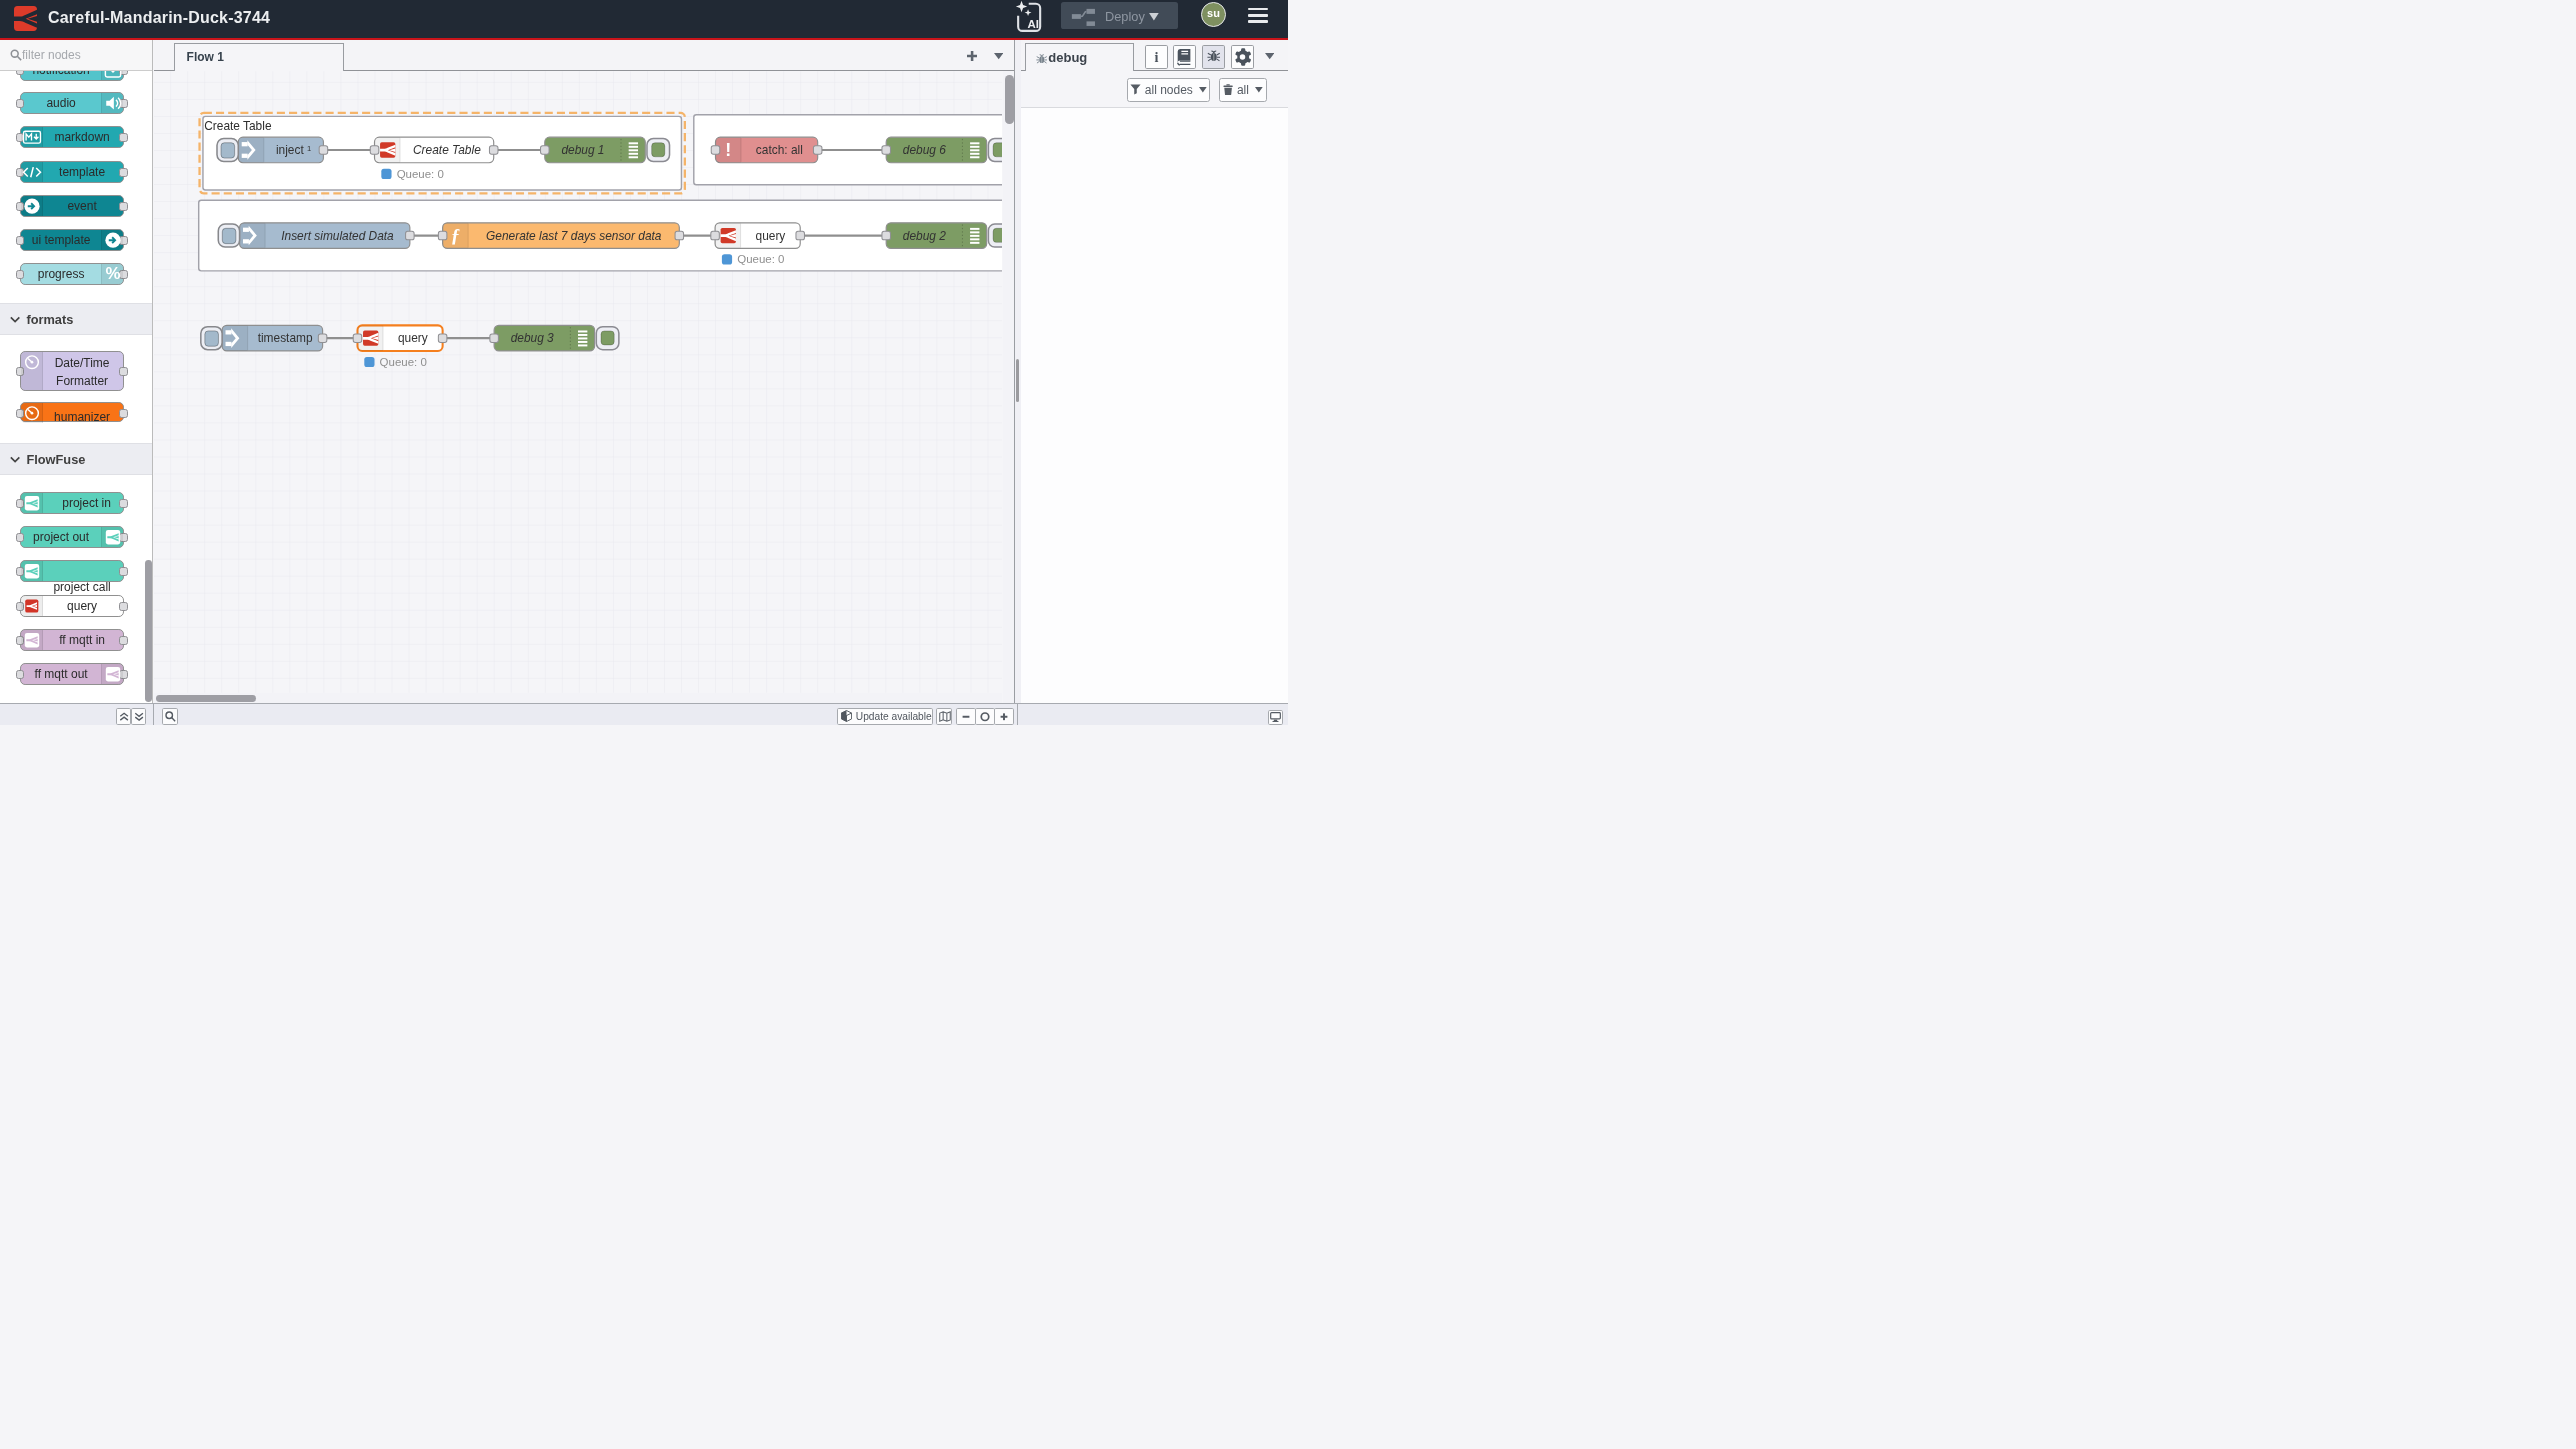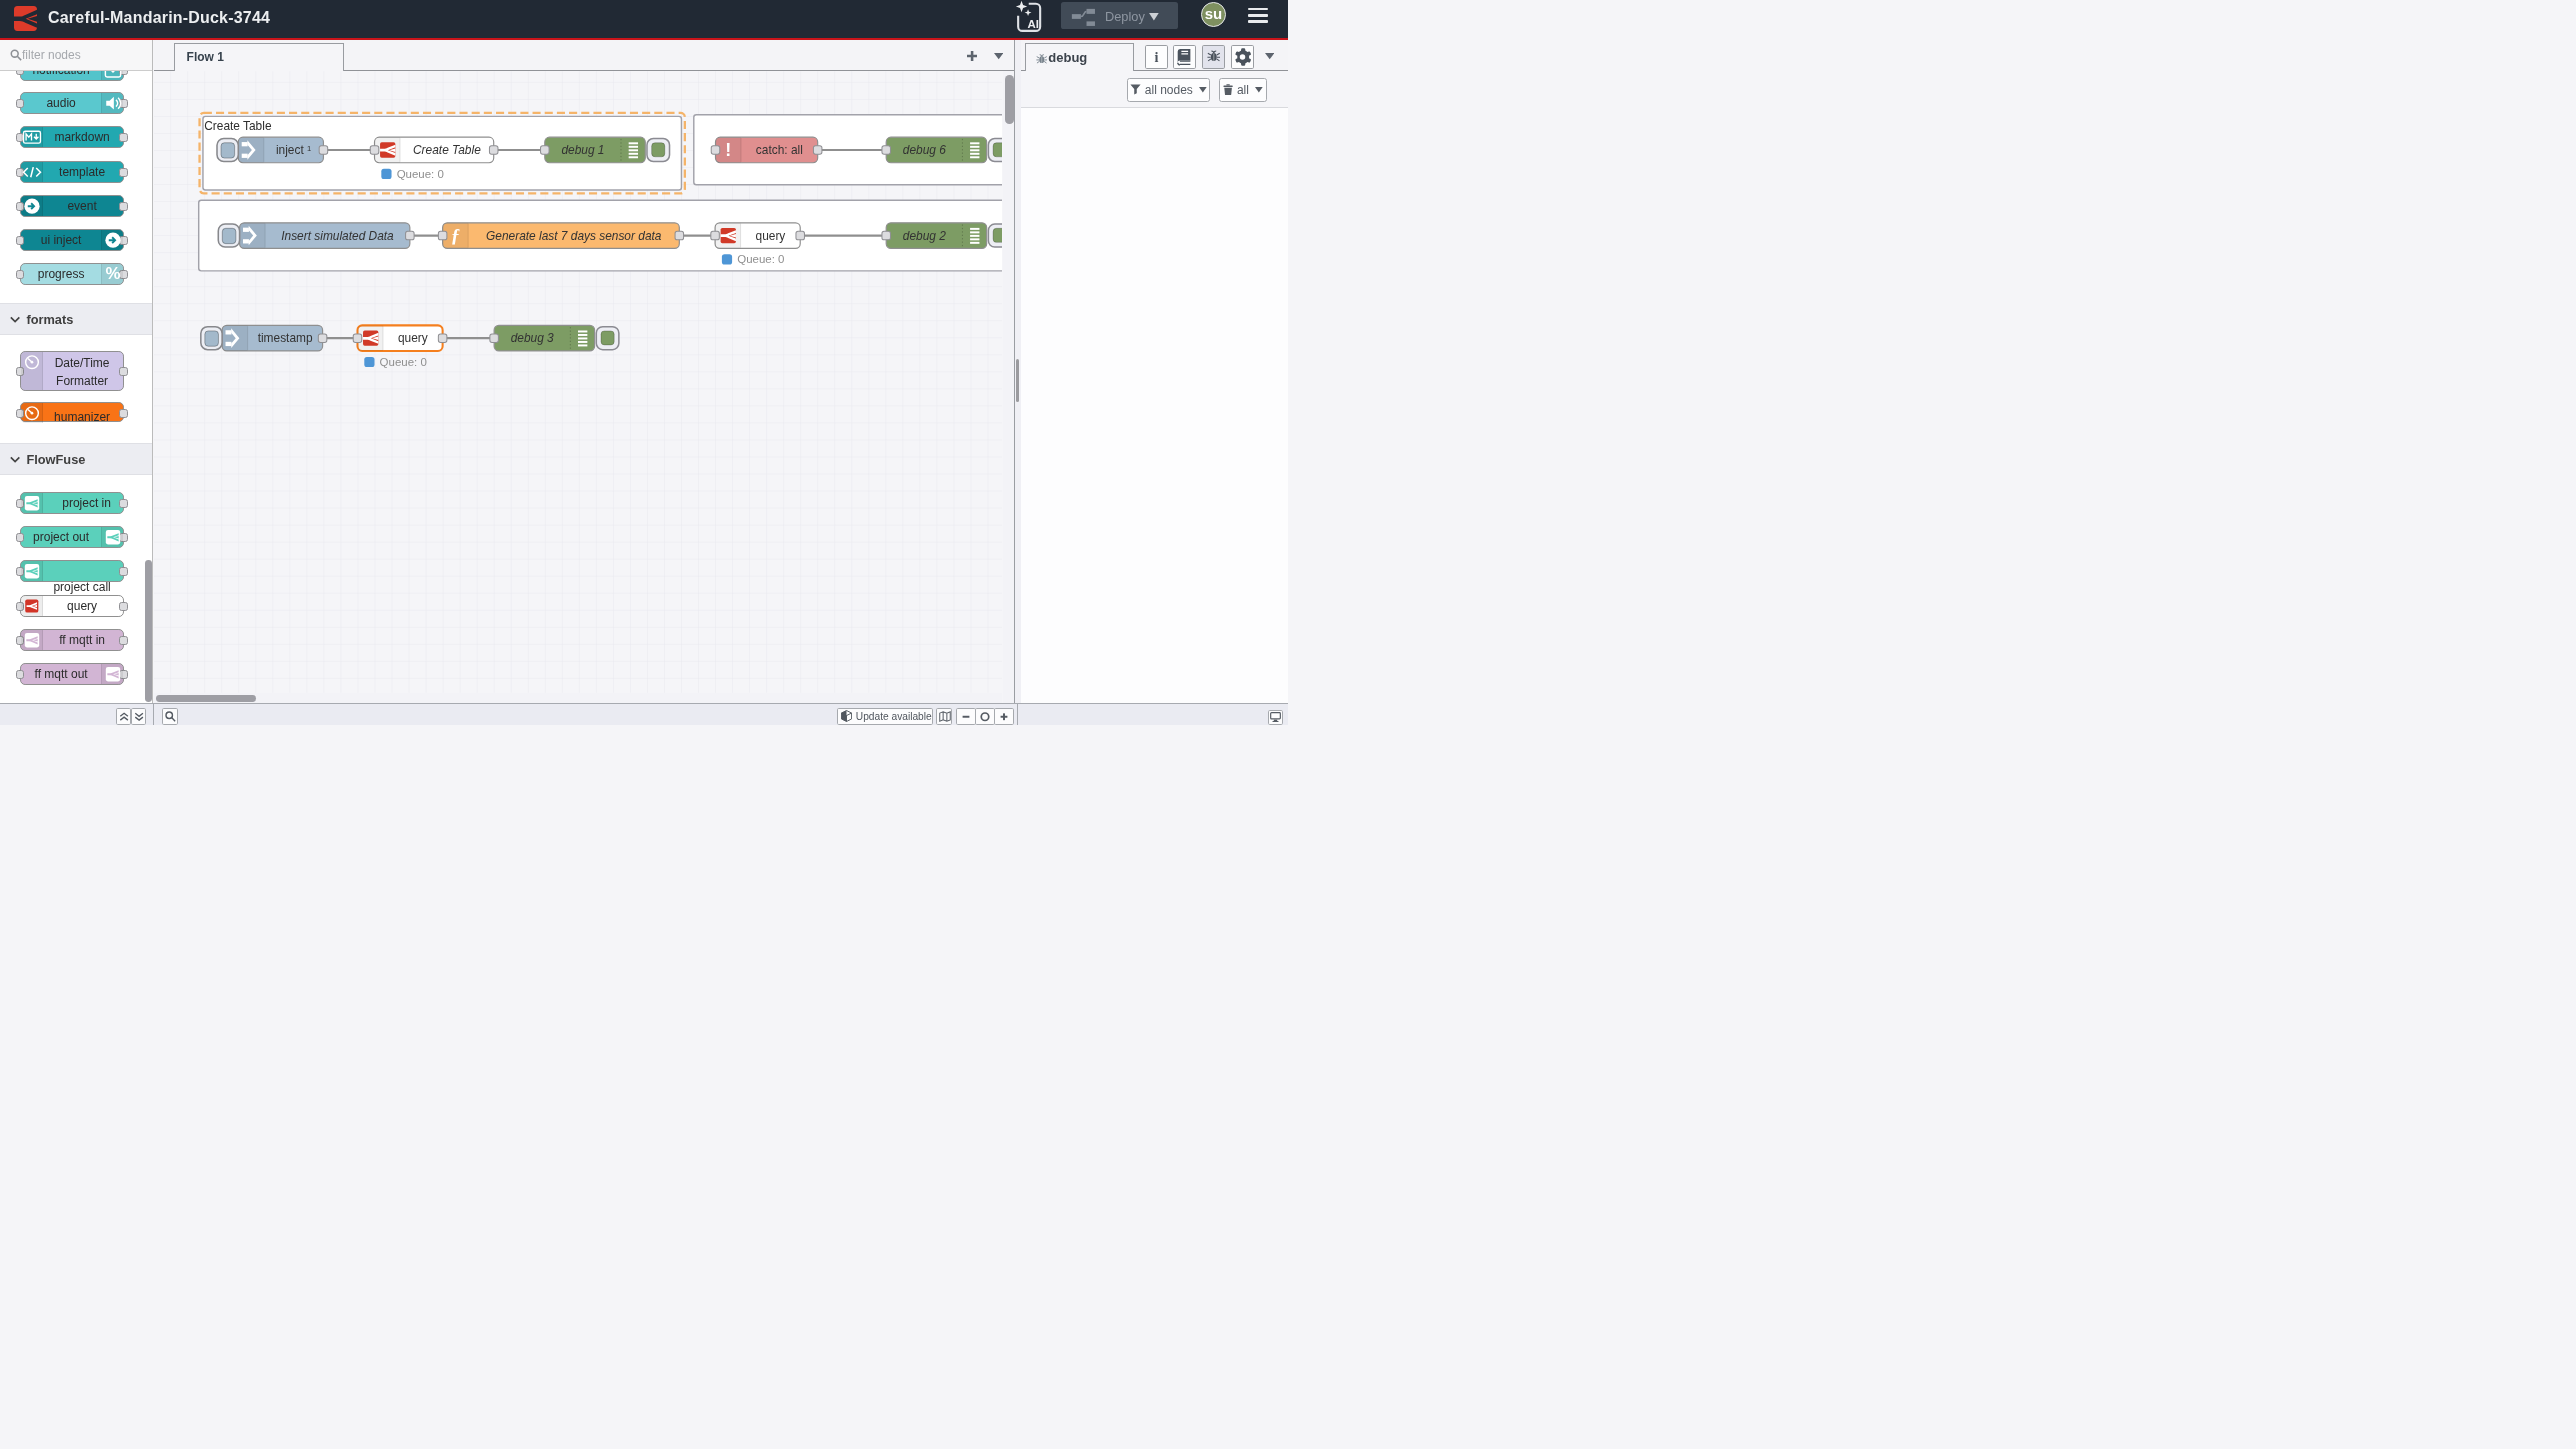--- a/index.html
+++ b/index.html
@@ -46,21 +46,21 @@
 <svg class="abs" style="left:1071px;top:8px" width="25" height="19" viewBox="0 0 29 22">
 <rect x="1" y="7.1" width="10.5" height="5.5" fill="#828b96"></rect>
 <rect x="18" y="1" width="9.8" height="5.8" fill="#828b96"></rect>
 <rect x="18" y="15.5" width="9.8" height="5.3" fill="#828b96"></rect>
 <path d="M11.5,9.9 C15.5,9.9 14.5,4 18,3.9" fill="none" stroke="#828b96" stroke-width="1.9"></path>
   </svg>
 <div class="abs" style="left:1105px;top:9px;color:#8e96a1;font-size:12.8px;">Deploy</div>
 <svg class="abs" style="left:1149px;top:13.2px" width="9.8" height="8" viewBox="0 0 11.5 9.5">
     <path d="M0,0 h11.5 l-5.75,9 Z" fill="#ccd0d5"></path>
   </svg>
-<div class="abs" style="left:1201px;top:2.1px;width:25px;height:25px;border-radius:50%;background:#7e9060;border:1.4px solid #e4e6e8;color:#fff;font-size:15px;font-weight:700;text-align:center;line-height:21px;">su</div>
+<div class="abs" style="left:1201px;top:2.1px;width:25px;height:25px;border-radius:50%;background:#7e9060;border:1.4px solid #e4e6e8;color:#fff;font-size:11px;font-weight:700;text-align:center;line-height:21px;">su</div>
 <div class="abs" style="left:1248px;top:7.7px;width:19.6px;height:2.7px;background:#e9ebed;border-radius:0.9px"></div>
 <div class="abs" style="left:1248px;top:14px;width:19.6px;height:2.7px;background:#e9ebed;border-radius:0.9px"></div>
 <div class="abs" style="left:1248px;top:20.4px;width:19.6px;height:2.7px;background:#e9ebed;border-radius:0.9px"></div>
 <div id="palette" class="abs">
     <div id="psearch" class="abs"><span style="margin-left:22px">filter nodes</span></div>
     <svg width="12" height="12" viewBox="0 0 14 14" style="position:absolute;left:10.2px;top:9.4px;z-index:6">
       <circle cx="5.5" cy="5.5" r="4" fill="none" stroke="#8d9095" stroke-width="1.8"></circle>
       <line x1="8.5" y1="8.5" x2="13" y2="13" stroke="#8d9095" stroke-width="1.8"></line>
     </svg>
     <div class="pnode" style="top:19px;height:22px;background:#53c4cb;line-height:20.4px;padding-top:0">
@@ -108,21 +108,21 @@
         </svg></div>
       <div style="position:relative;padding-left:21px">event</div>
     </div>
     <div class="pnode" style="top:189px;height:22px;background:#0e8692;line-height:20.4px;padding-top:0">
       <div class="pport" style="left:-5.1px;top:6px"></div>
       <div class="pport" style="right:-5.1px;top:6px"></div>
       <div class="psec" style="right:0;height:20.4px;border-radius:0 4.3px 4.3px 0;border-left:0.9px solid rgba(0,0,0,0.08)"><svg width="22" height="20.4" viewBox="0 0 26 24" style="">
           <circle cx="13" cy="12" r="9" fill="#fff"></circle>
           <path d="M8,12 h7 m-3,-3.5 l3.5,3.5 -3.5,3.5" fill="none" stroke="#0e8692" stroke-width="2.2"></path>
         </svg></div>
-      <div style="position:relative;padding-right:21px">ui inject</div>
+      <div style="position:relative;padding-right:21px">ui template</div>
     </div>
     <div class="pnode" style="top:223px;height:22px;background:#a4dce2;line-height:20.4px;padding-top:0">
       <div class="pport" style="left:-5.1px;top:6px"></div>
       <div class="pport" style="right:-5.1px;top:6px"></div>
       <div class="psec" style="right:0;height:20.4px;border-radius:0 4.3px 4.3px 0;border-left:0.9px solid rgba(0,0,0,0.08)"><svg width="22" height="20.4" viewBox="0 0 26 24" style="font-size:14px">
           <text x="13" y="18" text-anchor="middle" font-size="20" font-weight="700" fill="#fff" font-family="Liberation Sans,sans-serif">%</text>
         </svg></div>
       <div style="position:relative;padding-right:21px">progress</div>
     </div>
     <div class="cat" style="top:263px"><svg width="10.2" height="6.8" viewBox="0 0 12 8" style="margin:0 6px 0.9px 10.2px">

